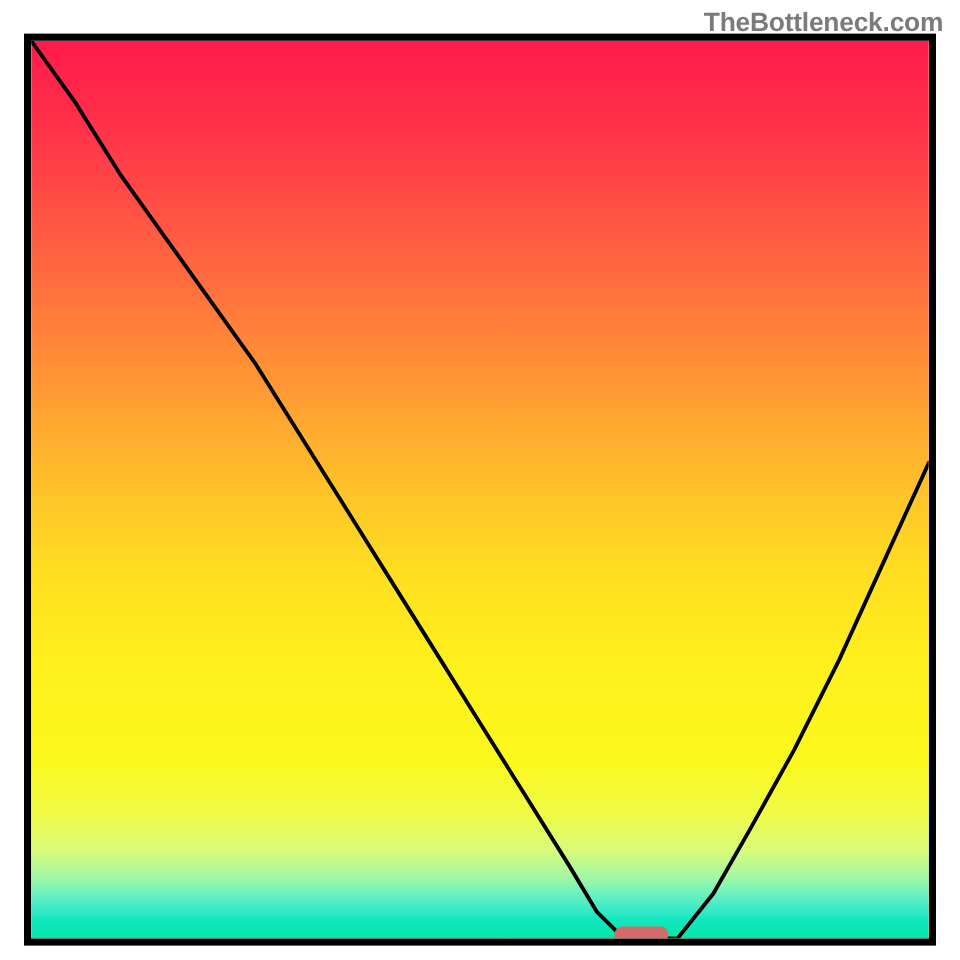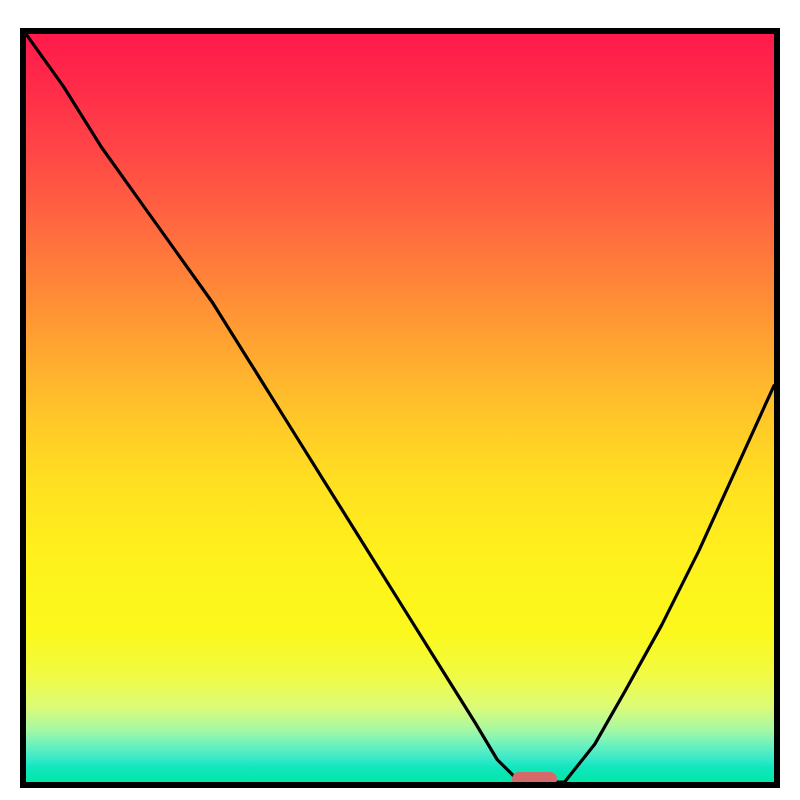--- a/index.html
+++ b/index.html
@@ -78,20 +78,21 @@
   .marker {
     position: absolute;
     background: #d46a6a;
     border-radius: 999px;
   }
 </style>
 </head>
 <body>
 
 <div class="container">
+  <div class="watermark">TheBottleneck.com</div>
 
   <div class="plot">
     <div class="gradient"></div>
 
     <svg class="curve-svg" viewBox="0 0 748 748" preserveAspectRatio="none">
       <path id="curve-path" class="curve-path" d="M0.0 0.0 L37.4 52.4 L74.8 112.2 L112.2 164.6 L149.6 216.9 L187.0 269.3 L224.4 329.1 L261.8 389.0 L299.2 448.8 L336.6 508.6 L374.0 568.5 L411.4 628.3 L448.8 688.2 L471.2 725.6 L493.7 748.0 L516.1 748.0 L538.6 748.0 L568.5 710.6 L598.4 658.2 L635.8 590.9 L673.2 516.1 L710.6 433.8 L748.0 351.6"></path>
     </svg>
 
     <div id="marker" class="marker" style="left: 486.2px; width: 44.88px; top: 738px; height: 14px; background: rgb(212, 106, 106);"></div>
   </div>

